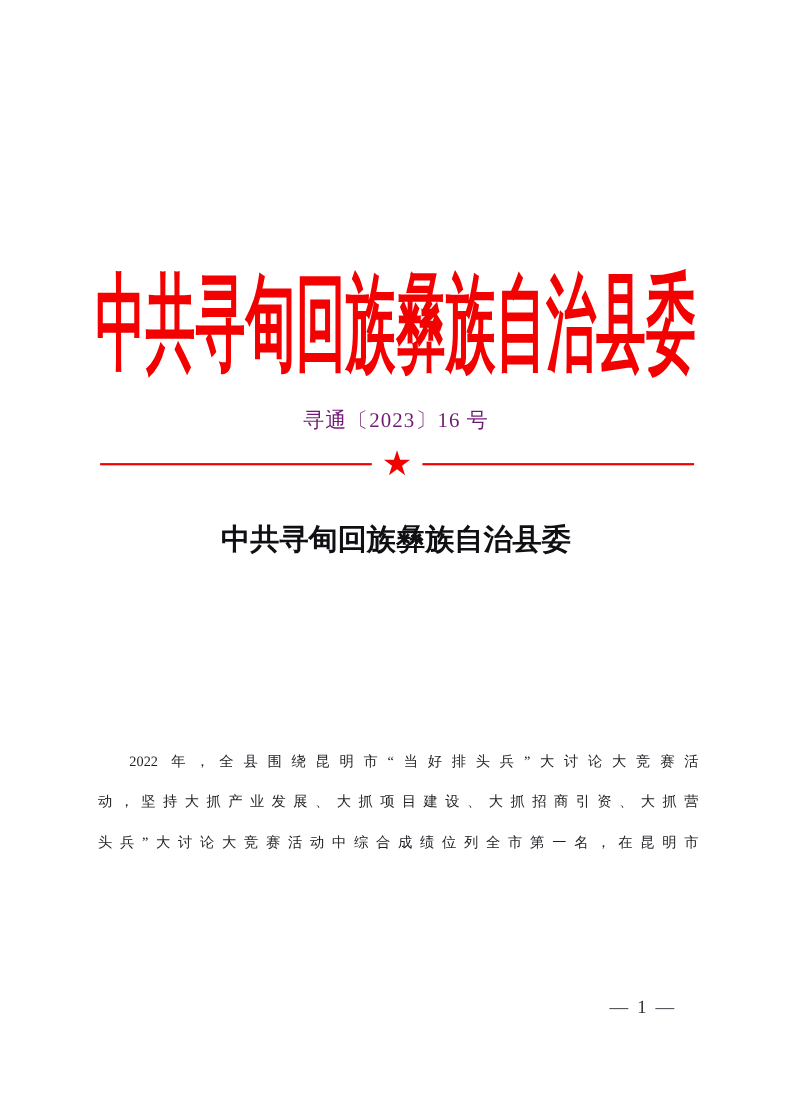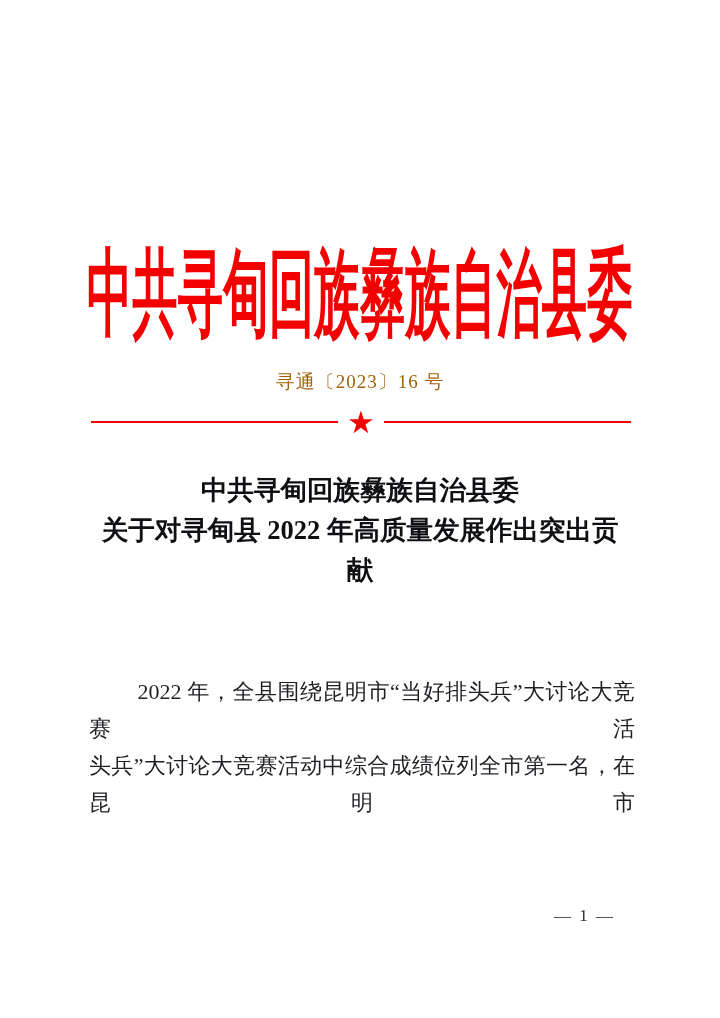--- a/index.html
+++ b/index.html
@@ -38,21 +38,21 @@
     transform-origin: center center;
   }
 
   
   .doc-number {
     position: absolute;
     top: 369px; left: 0; right: 0;
     text-align: center;
     font-size: 19px;
     letter-spacing: 1px;
-    color: #a16207;
+    color: #701a75;
   }
 
   
   .divider {
     position: absolute;
     top: 405px; left: 91px; right: 89px; height: 34px;
     display: flex; align-items: center;
     gap: 9px;
   }
   .divider-rule {
@@ -76,21 +76,21 @@
     font-size: 26.5px;
     font-weight: 700;
     line-height: 40px;
     color: #101014;
   }
 
   
   .doc-body {
     position: absolute;
     top: 673px; left: 89px; right: 85px;
-    font-size: 22px;
+    font-size: 13px;
     line-height: 37px;
     color: var(--text-color);
   }
   .body-line {
     text-align: justify;
     text-align-last: left;
   }
   .body-line.fill { text-align-last: justify; }
   .body-line.indent { text-indent: 2.2em; }
 
@@ -119,28 +119,28 @@
     <span class="divider-rule"></span>
     <span class="divider-star">★</span>
     <span class="divider-rule"></span>
   </div>
 
   <div class="doc-title">
 
       <div class="title-line">中共寻甸回族彝族自治县委</div>
 
 
-      <div class="title-line">关于对寻甸县 2022 年高质量发展作出突出贡献</div>
 
     </div>
 
   <div class="doc-body">
 
       <div class="body-line indent fill">2022 年，全县围绕昆明市“当好排头兵”大讨论大竞赛活</div>
 
+      <div class="body-line fill">动，坚持大抓产业发展、大抓项目建设、大抓招商引资、大抓营</div>
 
 
       <div class="body-line fill">头兵”大讨论大竞赛活动中综合成绩位列全市第一名，在昆明市</div>
 
 
     </div>
 
   <div class="page-number">— 1 —</div>
 
 </div>

